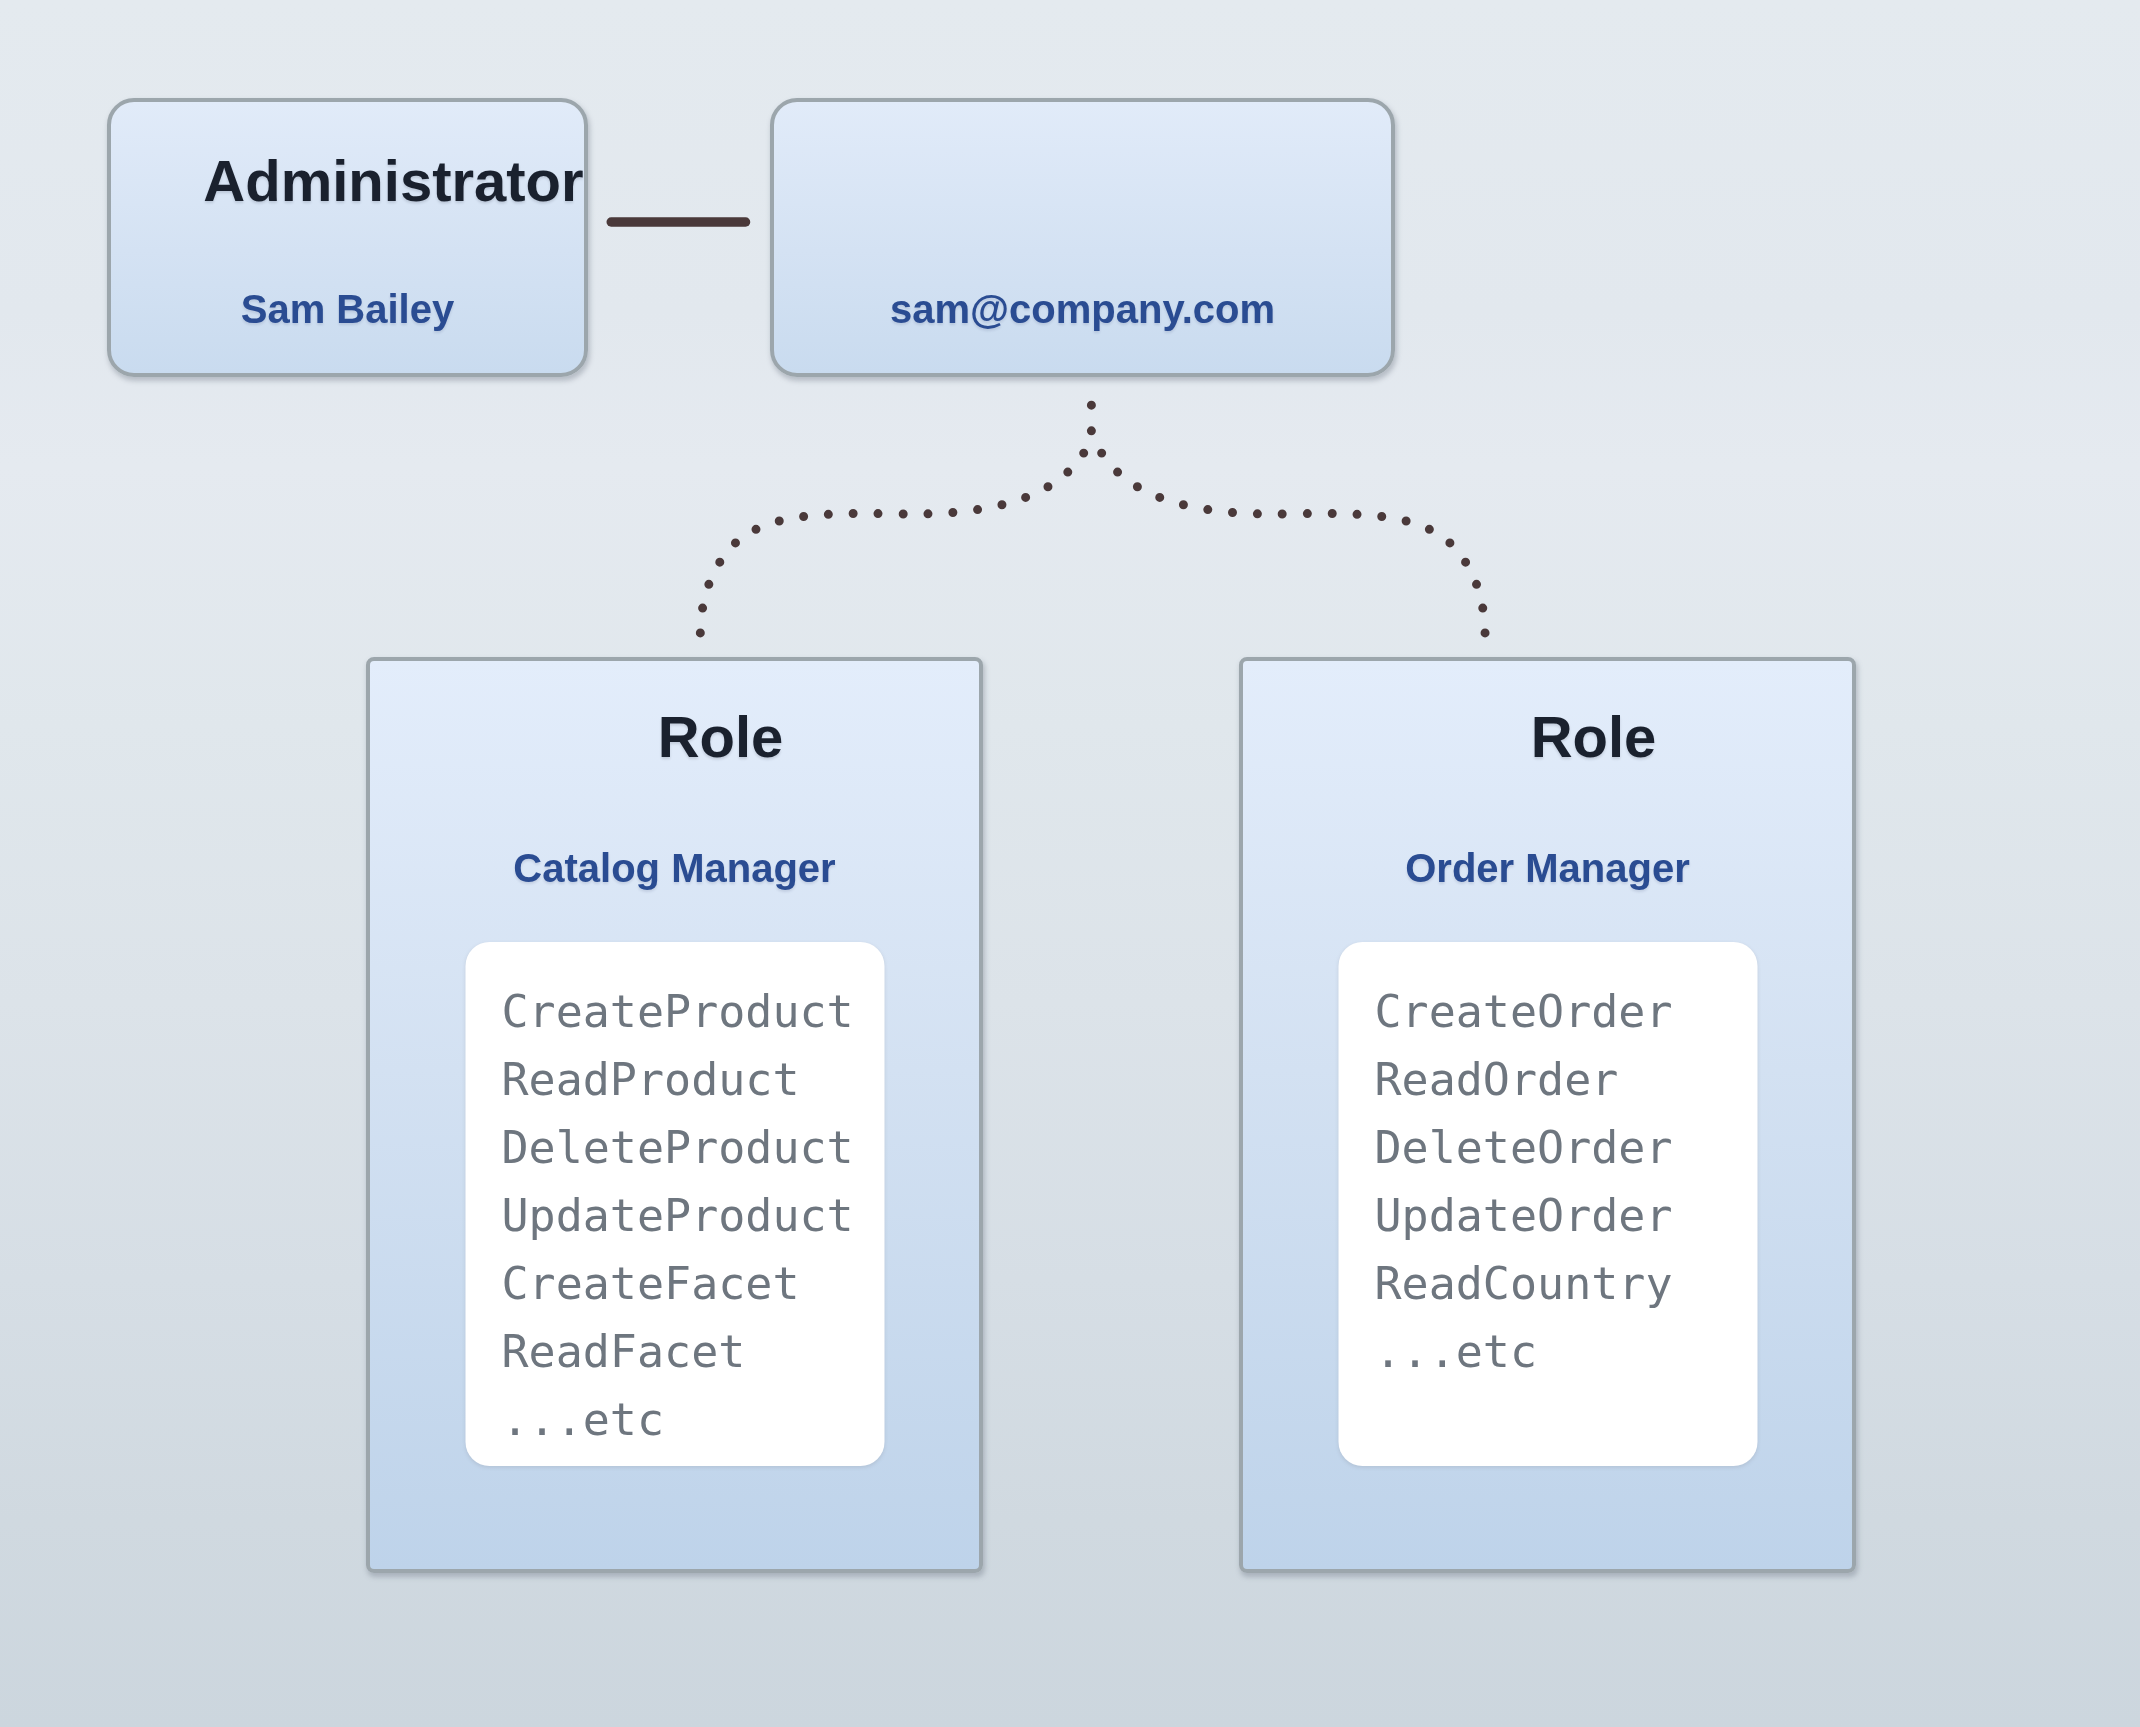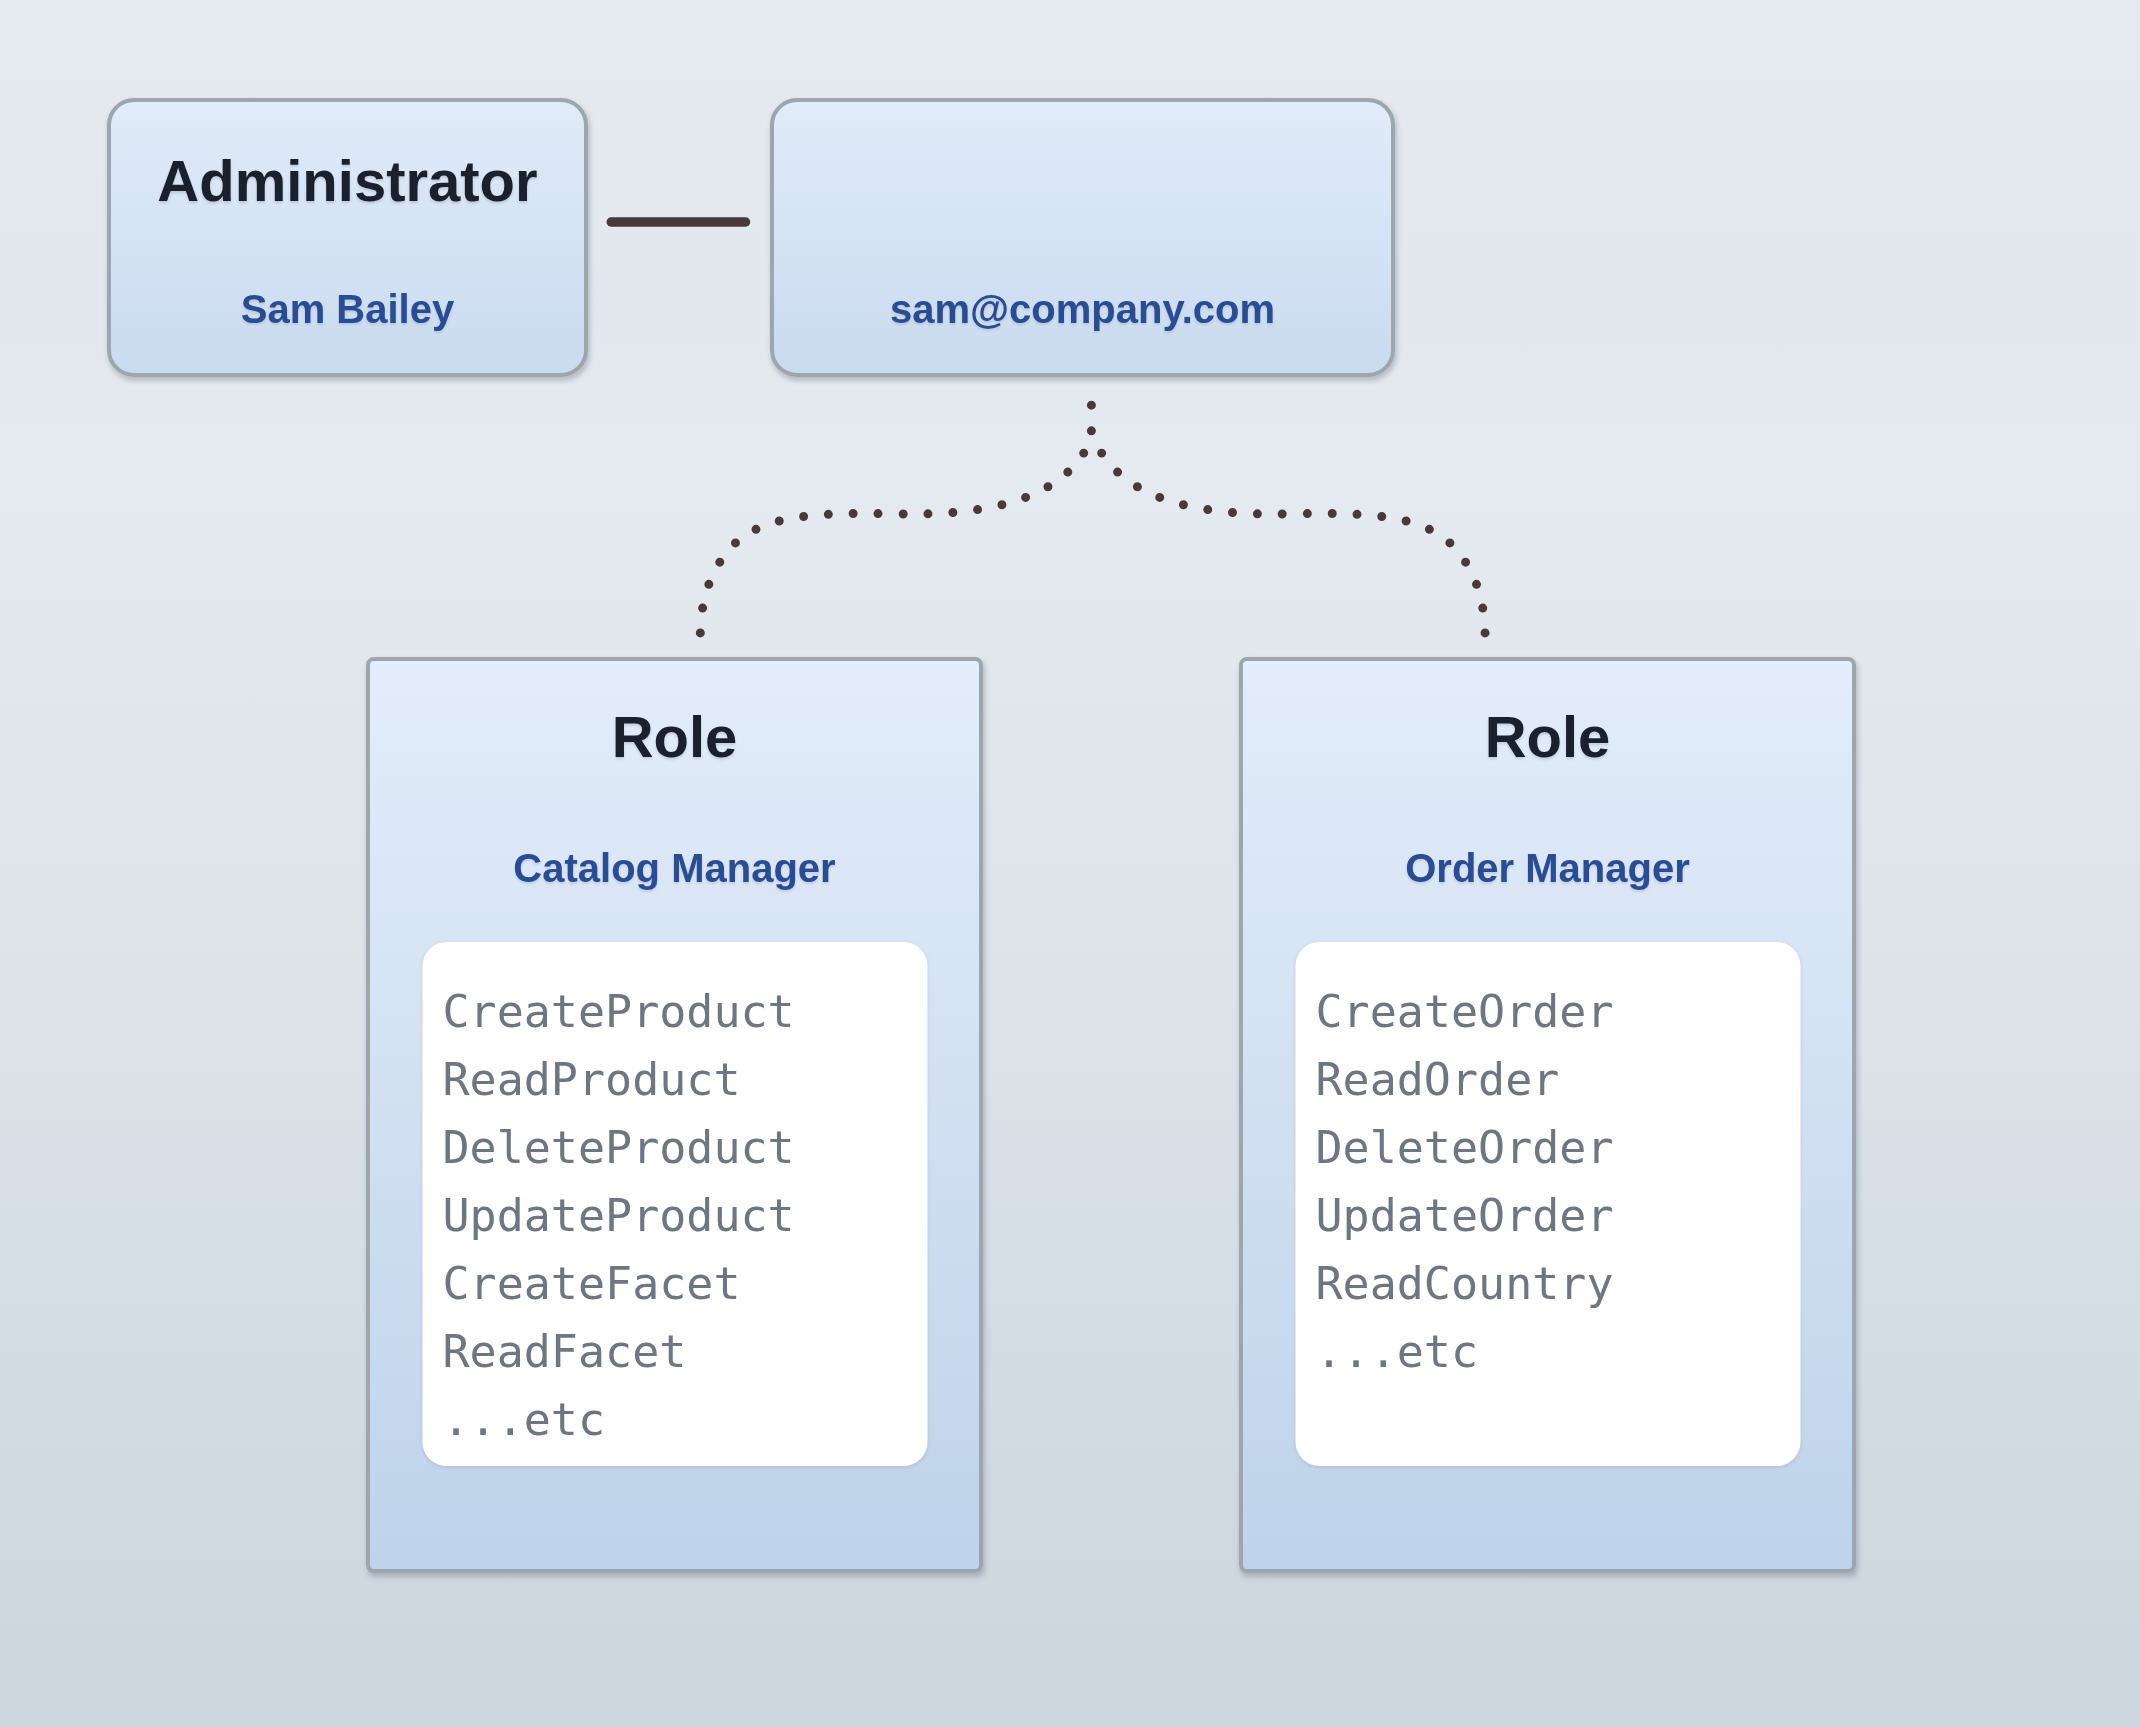--- a/index.html
+++ b/index.html
@@ -43,36 +43,38 @@
     text-align:center;
     transform:translateY(-50%);
     font-weight:bold;
     white-space:nowrap;
   }
   .node-title{
     top:78px;
     font-size:58px;
     color:#1a212e;
     text-shadow:0 2.6px 2.6px rgba(25,35,55,0.15);
+    padding-left:46px;
   }
   .node.role .node-title{top:75px;}
   .node-sub, .role-name{
     top:207px;
     font-size:40px;
     color:#2a4c92;
     text-shadow:0 2.6px 2.6px rgba(25,35,80,0.12);
   }
   .perm-box{
     position:absolute;
     top:281px;left:50%;
     transform:translateX(-50%);
-    width:505px;height:524px;
+    width:403px;height:524px;
     background:#ffffff;
     border-radius:24px;
     box-shadow:0 1.7px 3.4px rgba(120,130,140,0.18);
+    padding-left:16px;
   }
   .perm-box ul{
     margin:0;
     padding:36px 0 0 20.5px;
     list-style:none;
   }
   .perm-box li{
     font-family:"DejaVu Sans Mono",monospace;
     font-size:45px;
     line-height:68px;

